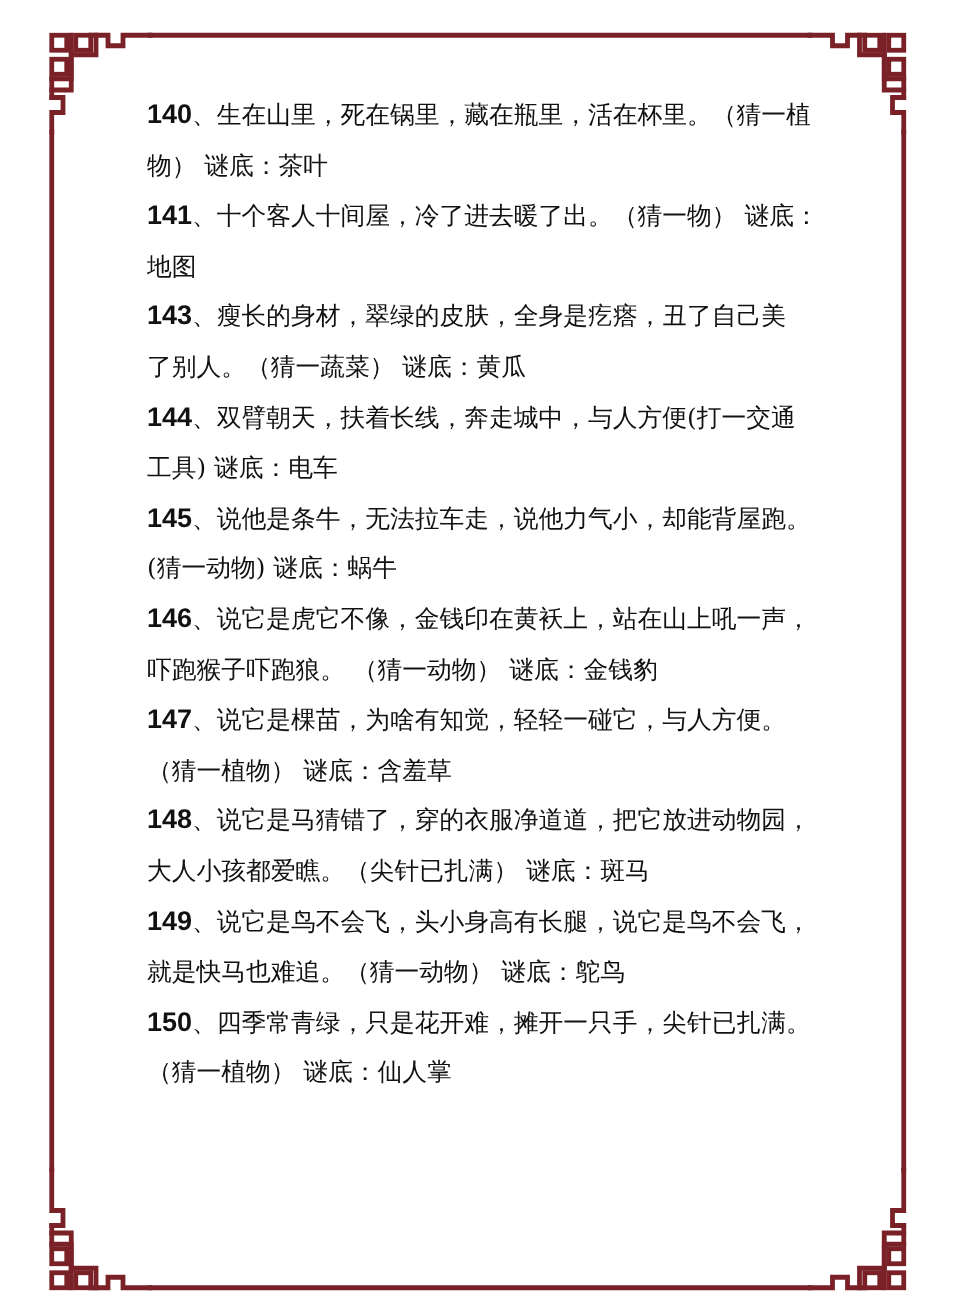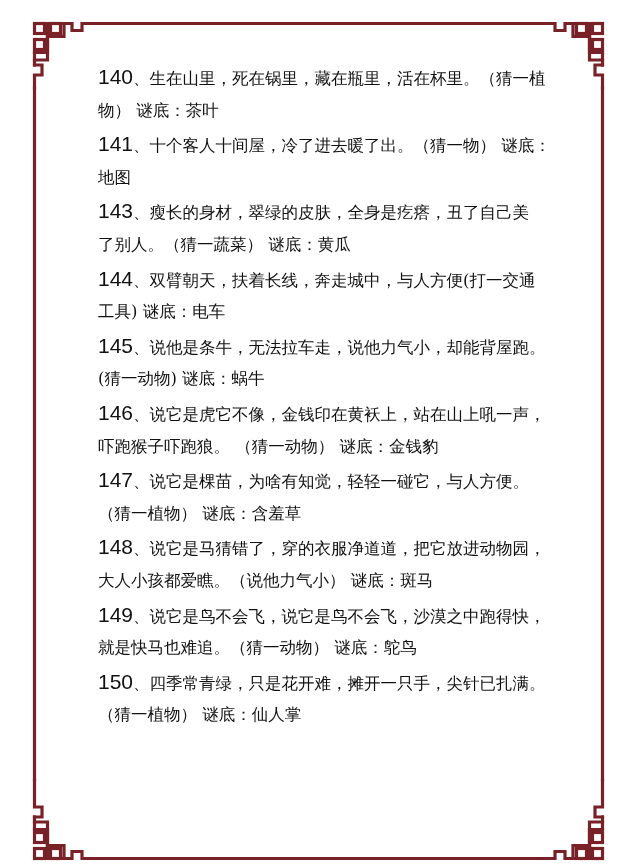--- a/index.html
+++ b/index.html
@@ -10,21 +10,21 @@
     left: 98px;
     top: 60px;
     width: 460px;
     font-family: "DejaVu Serif", "Liberation Serif", serif;
     font-size: 16.5px;
     color: #111;
     line-height: 33.6px;
   }
   .riddle { margin: 0; }
   .line { display: block; white-space: nowrap; height: 33.6px; }
-  .num { font-family: "Liberation Sans", "DejaVu Sans", sans-serif; font-weight: normal; font-size: 21px; }
+  .num { font-family: "Liberation Sans", "DejaVu Sans", sans-serif; font-weight: bold; font-size: 18px; }
 </style>
 </head>
 <body>
 
 <svg class="frame-svg" viewBox="0 0 640 867" xmlns="http://www.w3.org/2000/svg">
   <g fill="none" stroke="#7a2128" stroke-width="3.2" stroke-linejoin="miter" stroke-linecap="square">
 
     <line x1="100" y1="23.5" x2="540" y2="23.5"></line>
     <line x1="100" y1="858.5" x2="540" y2="858.5"></line>
     <line x1="34.5" y1="88" x2="34.5" y2="780"></line>
@@ -106,23 +106,23 @@
   <div class="riddle">
     <span class="line"><span class="num">146</span><span>、说它是虎它不像，金钱印在黄袄上，站在山上吼一声，</span></span>
     <span class="line">吓跑猴子吓跑狼。 （猜一动物）   谜底：金钱豹</span>
   </div>
   <div class="riddle">
     <span class="line"><span class="num">147</span><span>、说它是棵苗，为啥有知觉，轻轻一碰它，与人方便。</span></span>
     <span class="line">（猜一植物）  谜底：含羞草</span>
   </div>
   <div class="riddle">
     <span class="line"><span class="num">148</span><span>、说它是马猜错了，穿的衣服净道道，把它放进动物园，</span></span>
-    <span class="line">大人小孩都爱瞧。（说他力气小）   谜底：斑马</span>
+    <span class="line">大人小孩都爱瞧。（尖针已扎满）   谜底：斑马</span>
   </div>
   <div class="riddle">
-    <span class="line"><span class="num">149</span><span>、说它是鸟不会飞，说它是鸟不会飞，沙漠之中跑得快，</span></span>
+    <span class="line"><span class="num">149</span><span>、说它是鸟不会飞，头小身高有长腿，说它是鸟不会飞，</span></span>
     <span class="line">就是快马也难追。（猜一动物）   谜底：鸵鸟</span>
   </div>
   <div class="riddle">
     <span class="line"><span class="num">150</span><span>、四季常青绿，只是花开难，摊开一只手，尖针已扎满。</span></span>
     <span class="line">（猜一植物）  谜底：仙人掌</span>
   </div>
 </div>
 
 </body></html>

